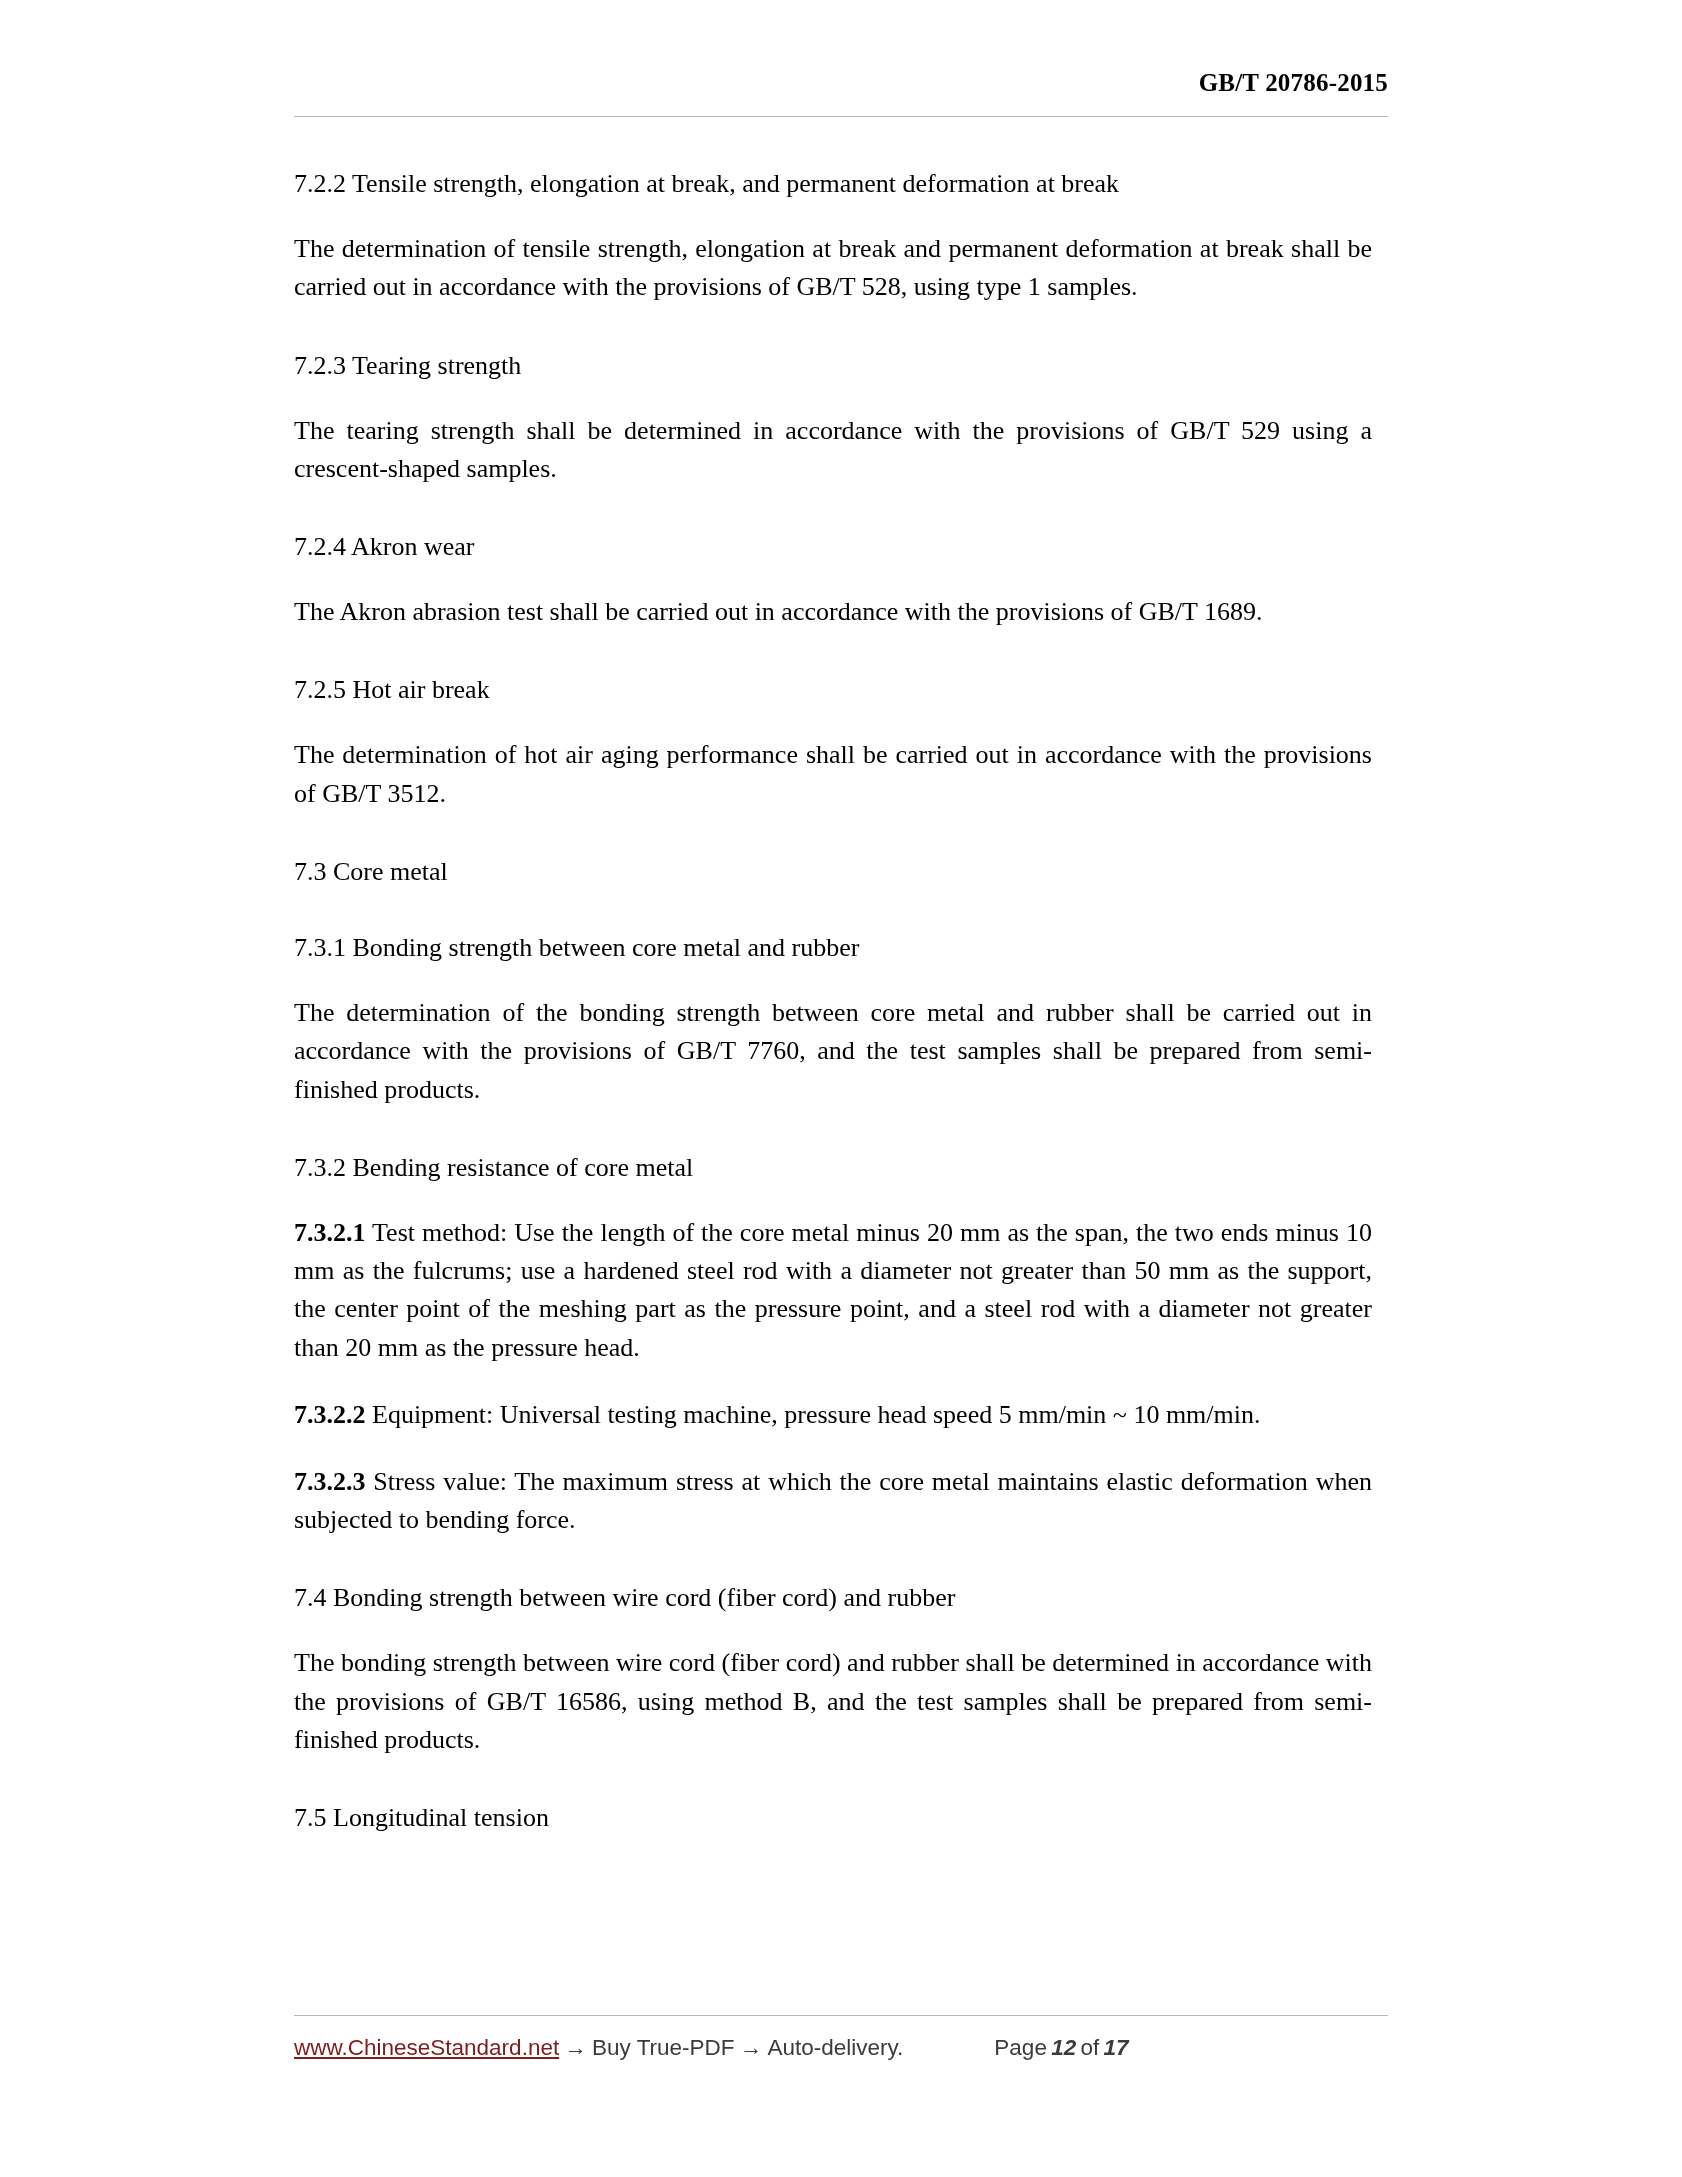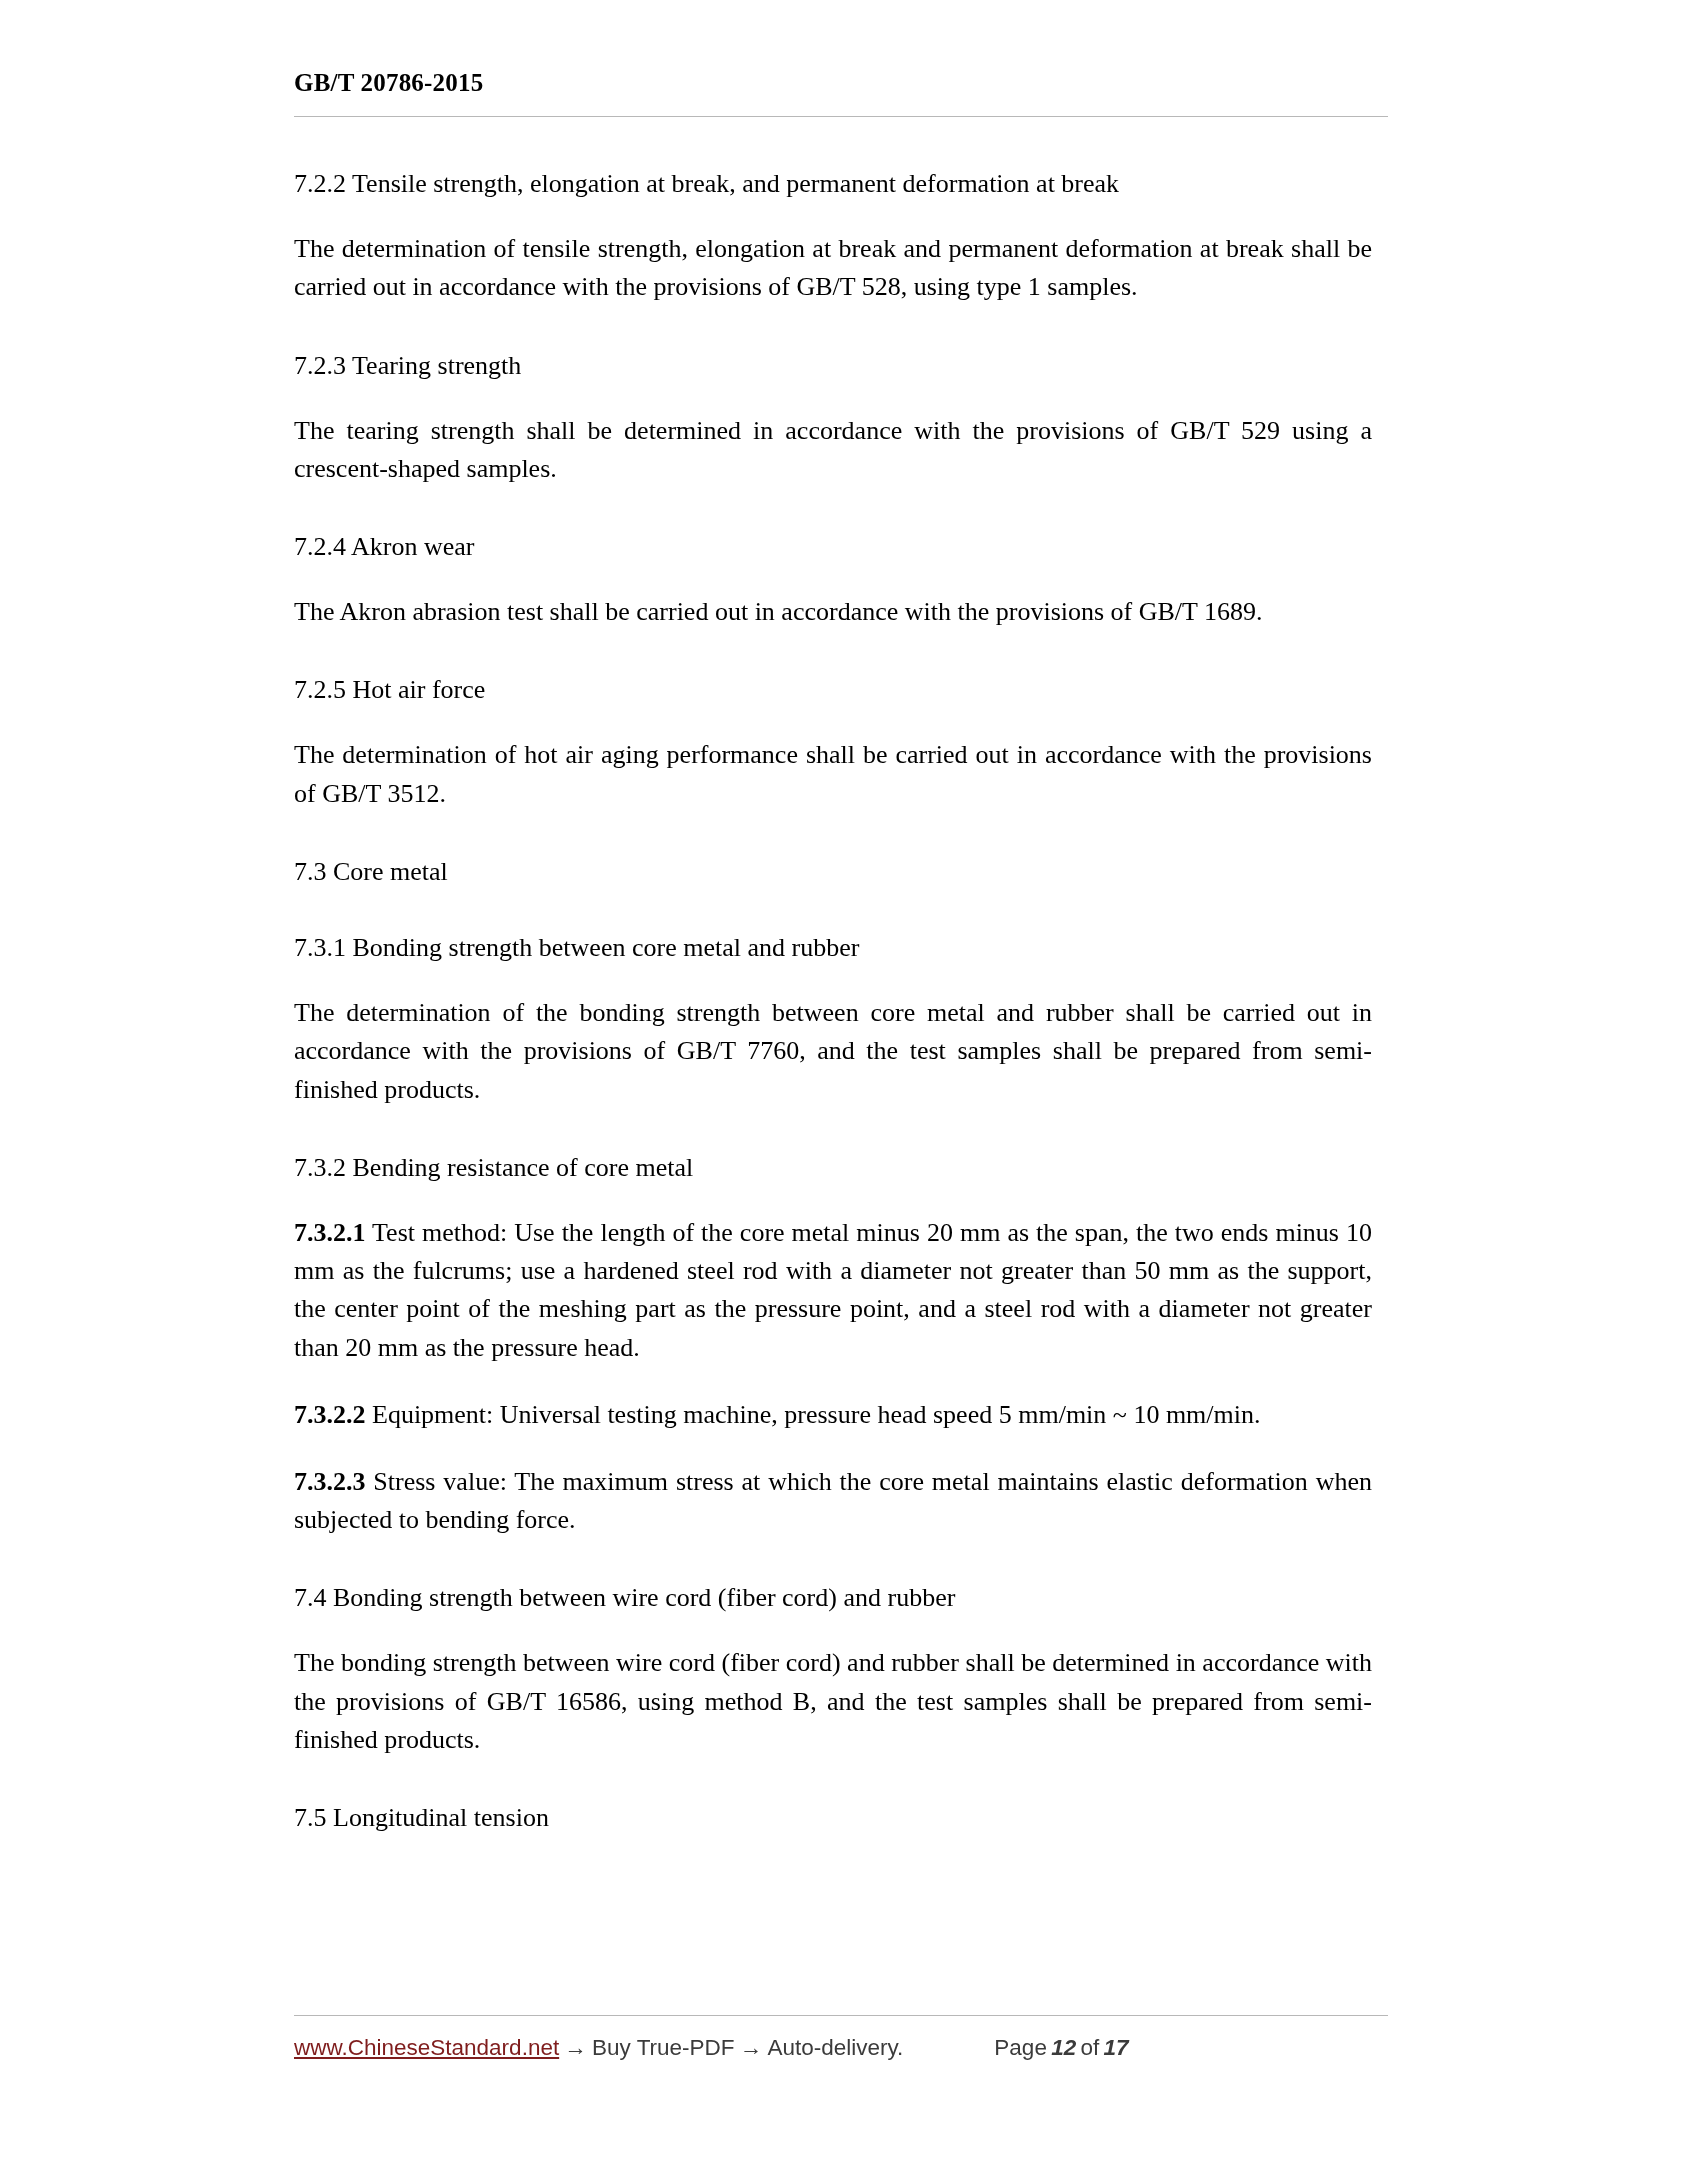--- a/index.html
+++ b/index.html
@@ -25,21 +25,21 @@
     background: #fff;
   }
   .content {
     position: absolute;
     left: 294px;
     top: 69px;
     width: 1094px;
   }
   .header {
     position: relative;
-    text-align: left;
+    text-align: right;
     font-size: 25px;
     font-weight: bold;
     letter-spacing: 0.2px;
     padding-bottom: 19px;
     border-bottom: 1.7px solid #b8b8b8;
   }
   .body-text {
     margin-top: 0;
   }
   h2.sec {
@@ -109,21 +109,21 @@
 
       <h2 class="sec first">7.2.2 Tensile strength, elongation at break, and permanent deformation at break</h2>
       <p class="para">The determination of tensile strength, elongation at break and permanent deformation at break shall be carried out in accordance with the provisions of GB/T 528, using type 1 samples.</p>
 
       <h2 class="sec">7.2.3 Tearing strength</h2>
       <p class="para">The tearing strength shall be determined in accordance with the provisions of GB/T 529 using a crescent-shaped samples.</p>
 
       <h2 class="sec">7.2.4 Akron wear</h2>
       <p class="para">The Akron abrasion test shall be carried out in accordance with the provisions of GB/T 1689.</p>
 
-      <h2 class="sec">7.2.5 Hot air force</h2>
+      <h2 class="sec">7.2.5 Hot air break</h2>
       <p class="para">The determination of hot air aging performance shall be carried out in accordance with the provisions of GB/T 3512.</p>
 
       <h2 class="sec">7.3 Core metal</h2>
 
       <h2 class="sec">7.3.1 Bonding strength between core metal and rubber</h2>
       <p class="para">The determination of the bonding strength between core metal and rubber shall be carried out in accordance with the provisions of GB/T 7760, and the test samples shall be prepared from semi-finished products.</p>
 
       <h2 class="sec">7.3.2 Bending resistance of core metal</h2>
 
       <p class="para"><span class="lead">7.3.2.1</span><span> Test method: Use the length of the core metal minus 20 mm as the span, the two ends minus 10 mm as the fulcrums; use a hardened steel rod with a diameter not greater than 50 mm as the support, the center point of the meshing part as the pressure point, and a steel rod with a diameter not greater than 20 mm as the pressure head.</span></p>

